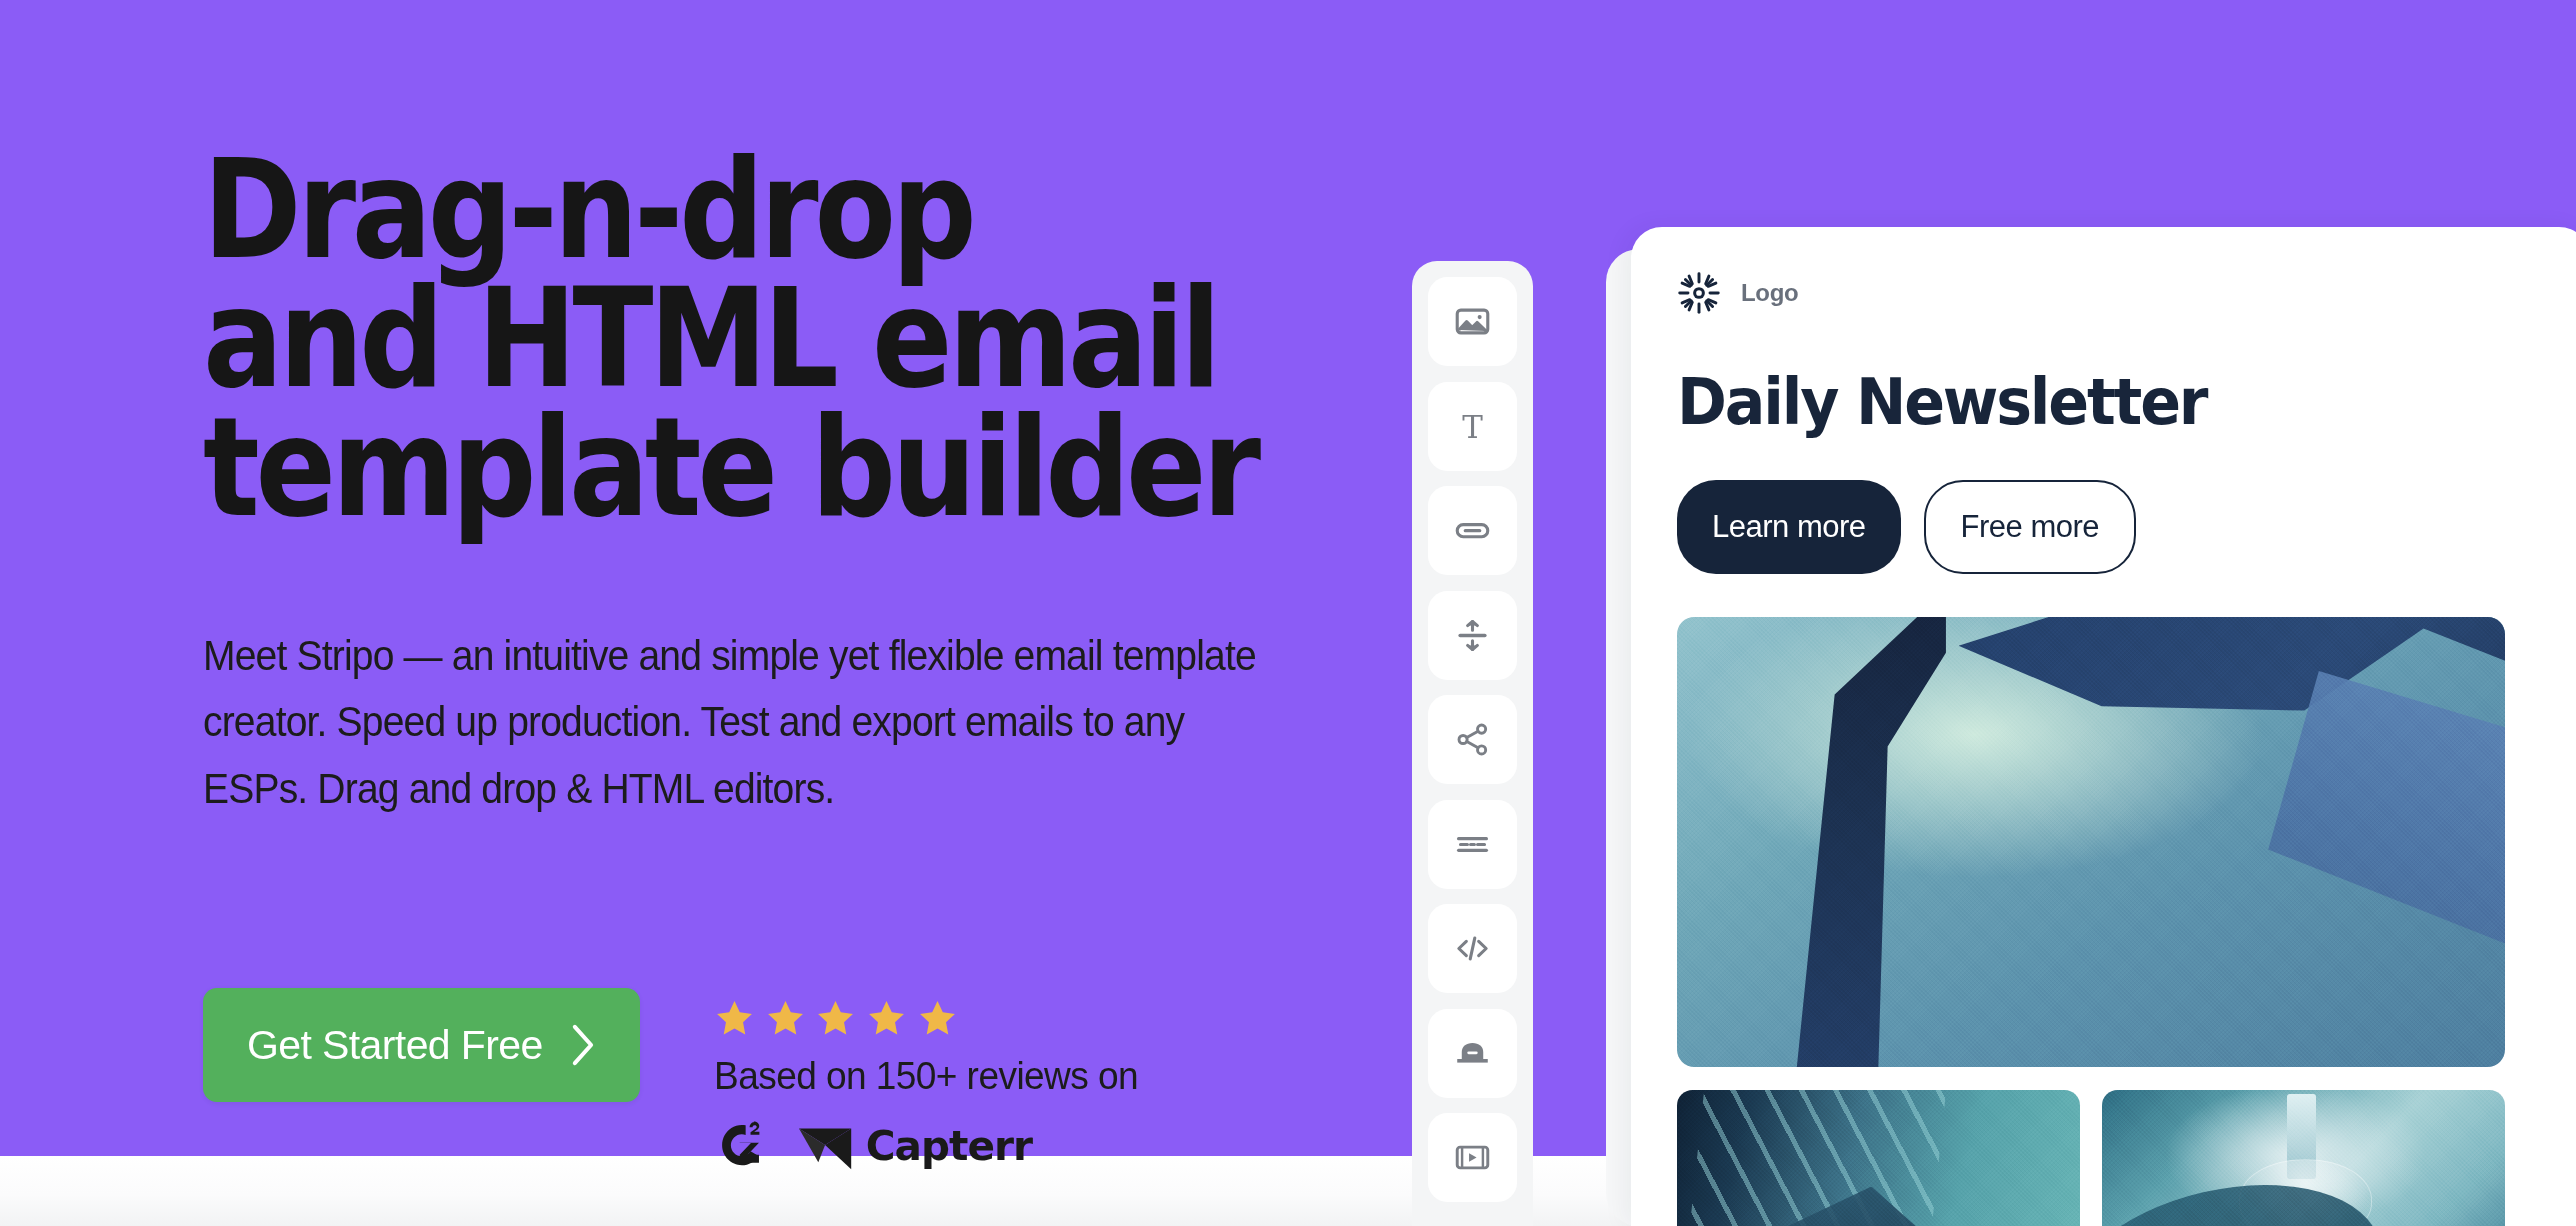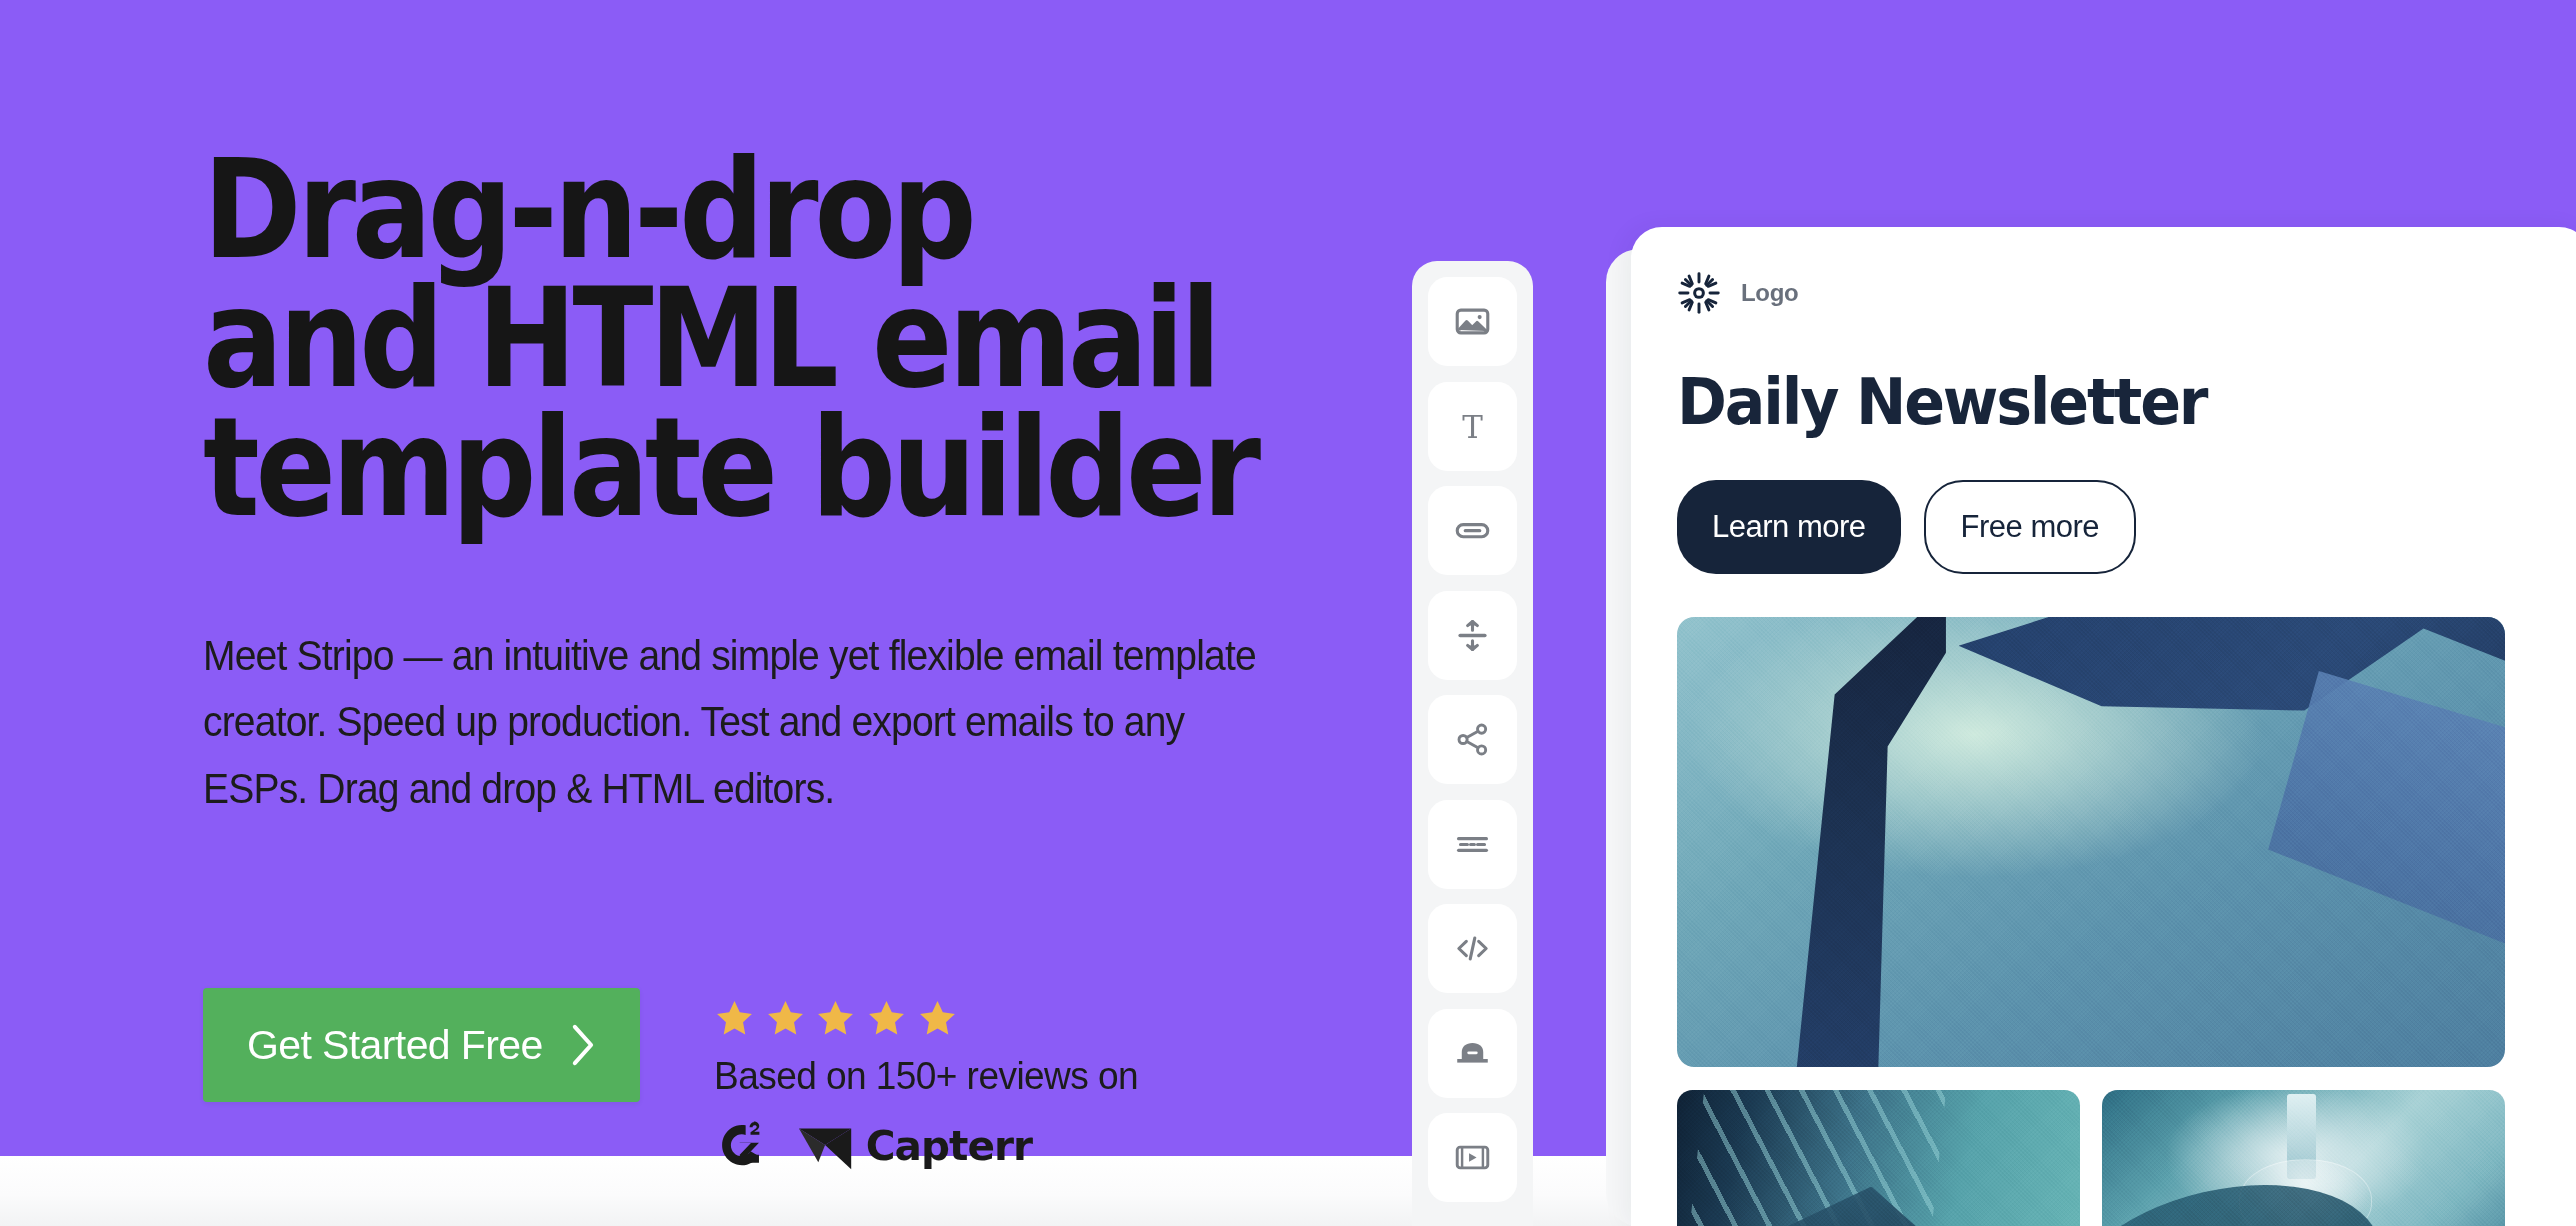--- a/index.html
+++ b/index.html
@@ -46,21 +46,21 @@
   }
 
   
   .cta-row { position:absolute; left:203px; top:988px; display:flex; align-items:flex-start; z-index:5; }
 
   .cta-btn {
     display:flex; align-items:center; justify-content:space-between;
     width:437px; height:114px;
     padding:0 43px 0 44px;
     background:#53b05c;
-    border:none; border-radius:4px;
+    border:none; border-radius:14px;
     color:#ffffff;
     font-family:"Liberation Sans", sans-serif;
     font-size:41px; letter-spacing:-0.6px;
     cursor:pointer;
     box-shadow:0 1.9px 4.8px rgba(0,0,0,0.06);
   }
   .cta-chevron { display:flex; align-items:center; }
   .cta-chevron svg { display:block; }
 
   

